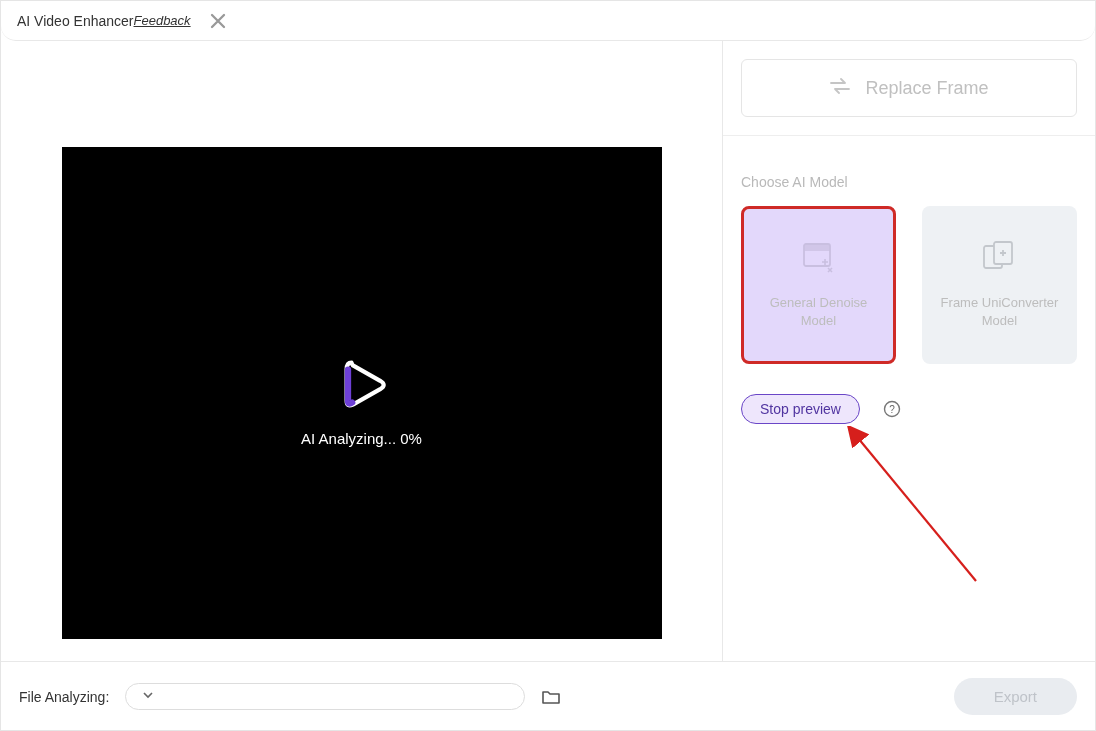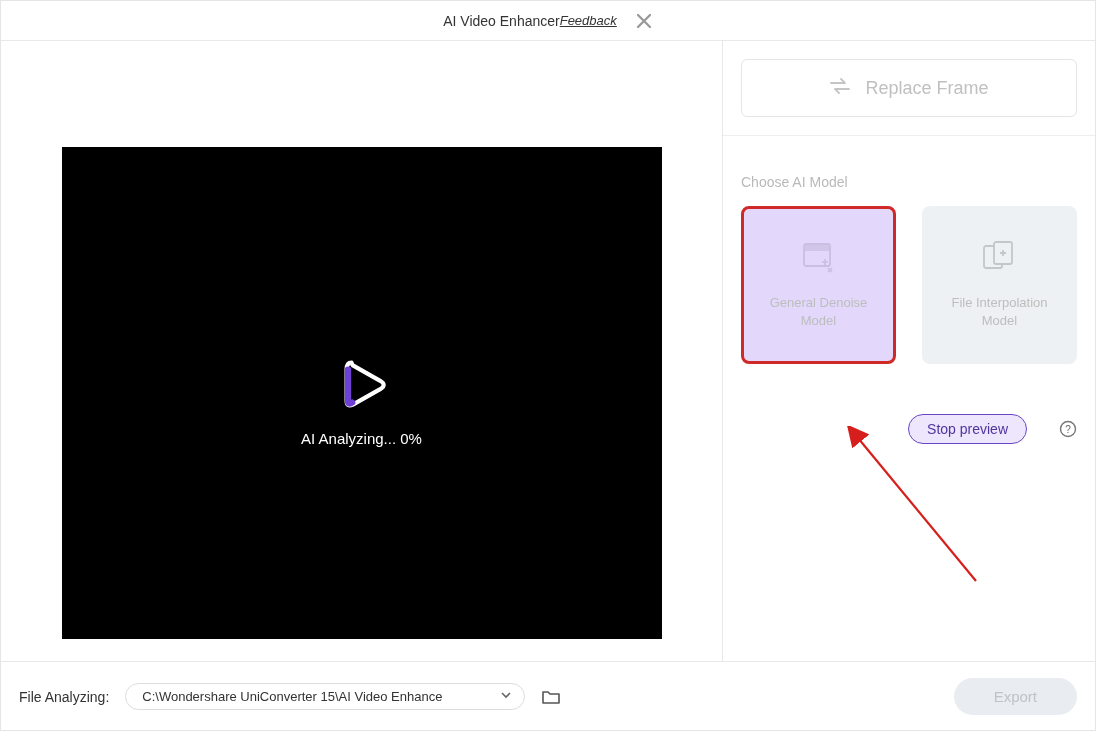--- a/index.html
+++ b/index.html
@@ -12,21 +12,22 @@
       position: relative;
       border: 1px solid #e5e5e5;
     }
     
     .header {
       height: 40px;
       border-bottom: 1px solid #e8e8e8;
       display: flex;
       align-items: center;
       padding: 0 16px;
-      justify-content: center;
+      justify-content: flex-start;
+      border-radius: 15px;
     }
     .header-title {
       font-size: 14px;
       color: #333;
     }
     .header-right {
       display: flex;
       align-items: center;
       gap: 18px;
       font-style: italic;
@@ -130,23 +131,22 @@
     }
     .model-label {
       color: #bdbdbd;
       font-size: 13px;
       text-align: center;
       line-height: 1.35;
     }
     .stop-row {
       display: flex;
       align-items: center;
-      gap: 32px;
-      margin-top: 36px;
-      justify-content: flex-end;
+      gap: 23px;
+      margin-top: 16px;
     }
     .stop-preview-btn {
       border: 1.5px solid #6a46c7;
       background: #eee6fc;
       color: #5034a0;
       border-radius: 999px;
       padding: 6px 18px;
       font-size: 14px;
       cursor: pointer;
     }
@@ -263,42 +263,41 @@
 
       <div class="model-card alt">
         <span>
           <svg width="42" height="36" viewBox="0 0 42 36">
             <rect x="5" y="6" width="18" height="22" rx="2" fill="none" stroke="#c3c7cc" stroke-width="1.8"></rect>
             <rect x="15" y="2" width="18" height="22" rx="2" fill="#eef1f4" stroke="#c3c7cc" stroke-width="1.8"></rect>
             <path d="M21 13 L27 13 M24 10 L24 16" stroke="#c3c7cc" stroke-width="1.8"></path>
           </svg>
         </span>
         <div class="model-label">
-          <span>File Interpolation</span><br>
+          <span>Frame UniConverter</span><br>
           <span>Model</span>
         </div>
       </div>
     </div>
 
     <div class="stop-row">
       <button class="stop-preview-btn">Stop preview</button>
       <span class="help-icon">
         <svg width="18" height="18" viewBox="0 0 18 18">
             <circle cx="9" cy="9" r="7.5" fill="none" stroke="#777" stroke-width="1.4"></circle>
             <text x="9" y="12.5" text-anchor="middle" font-size="10" fill="#666" font-family="Arial">?</text>
           </svg>
       </span>
     </div>
   </div>
 </div>
 
 <div class="footer">
   <span class="file-loc-label">File Analyzing:</span>
   <div class="file-loc-select">
-    <span>C:\Wondershare UniConverter 15\AI Video Enhance</span>
     <span>
       <svg width="12" height="12" viewBox="0 0 12 12">
           <path d="M2 4 L6 8 L10 4" fill="none" stroke="#666" stroke-width="1.6"></path>
         </svg>
     </span>
   </div>
   <span class="folder-btn">
     <svg width="20" height="18" viewBox="0 0 20 18">
         <path d="M2 4 L2 15 L18 15 L18 6 L9 6 L7 4 Z" fill="none" stroke="#555" stroke-width="1.6" stroke-linejoin="round"></path>
       </svg>

